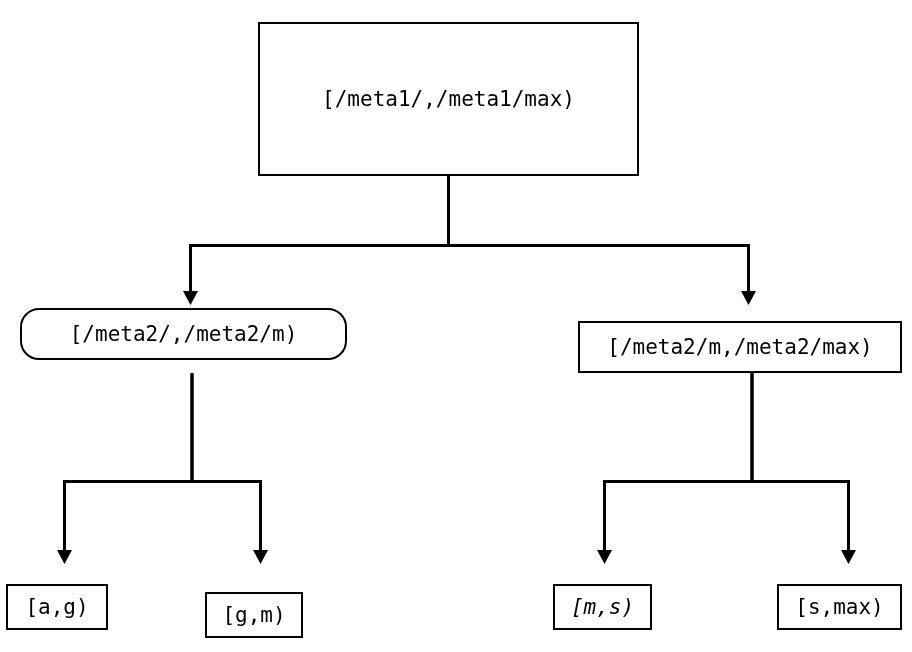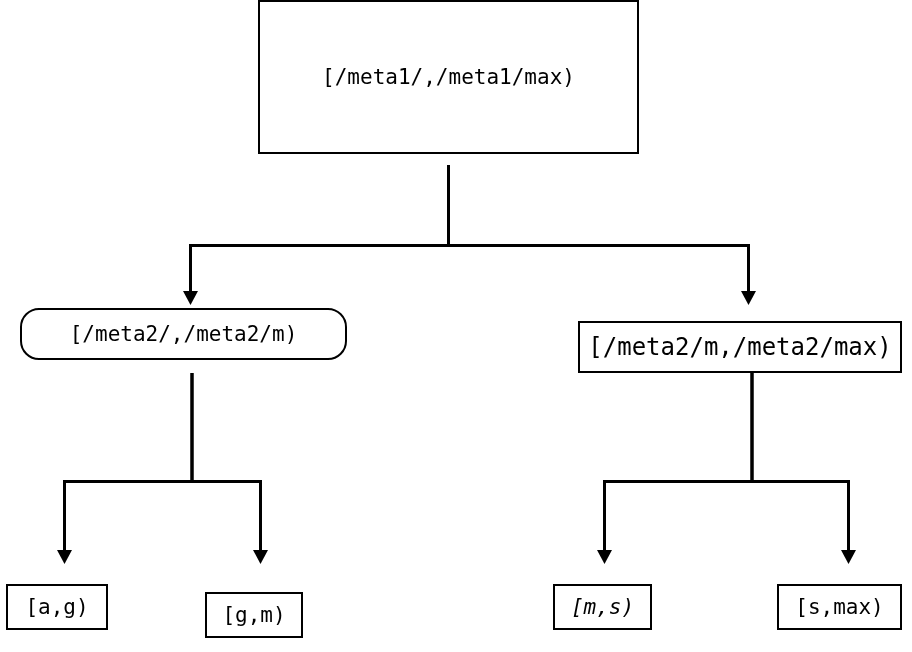--- a/index.html
+++ b/index.html
@@ -35,39 +35,39 @@
     align-items: center;
     justify-content: center;
     text-align: center;
     color: #000000;
     font-family: "DejaVu Sans Mono", monospace;
     white-space: pre;
     letter-spacing: 0px;
   }
   .node-root {
     left: 258px;
-    top: 0;
+    top: 22px;
     width: 381px;
     height: 154px;
     font-size: 21px;
   }
   .node-mid-left {
     left: 20px;
     top: 308px;
     width: 327px;
     height: 52px;
     font-size: 21px;
     border-radius: 19px;
   }
   .node-mid-right {
     left: 578px;
     top: 321px;
     width: 324px;
     height: 52px;
-    font-size: 24px;
+    font-size: 21px;
   }
   .node-leaf {
     top: 584px;
     height: 46px;
     font-size: 21px;
     text-align: center;
   }
   .leaf-ag    { left: 6px;   width: 102px; }
   .leaf-gm    { left: 205px; width: 98px; margin-top: 8px;  }
   .leaf-ms    { left: 553px; width: 99px; font-style: italic;  }

